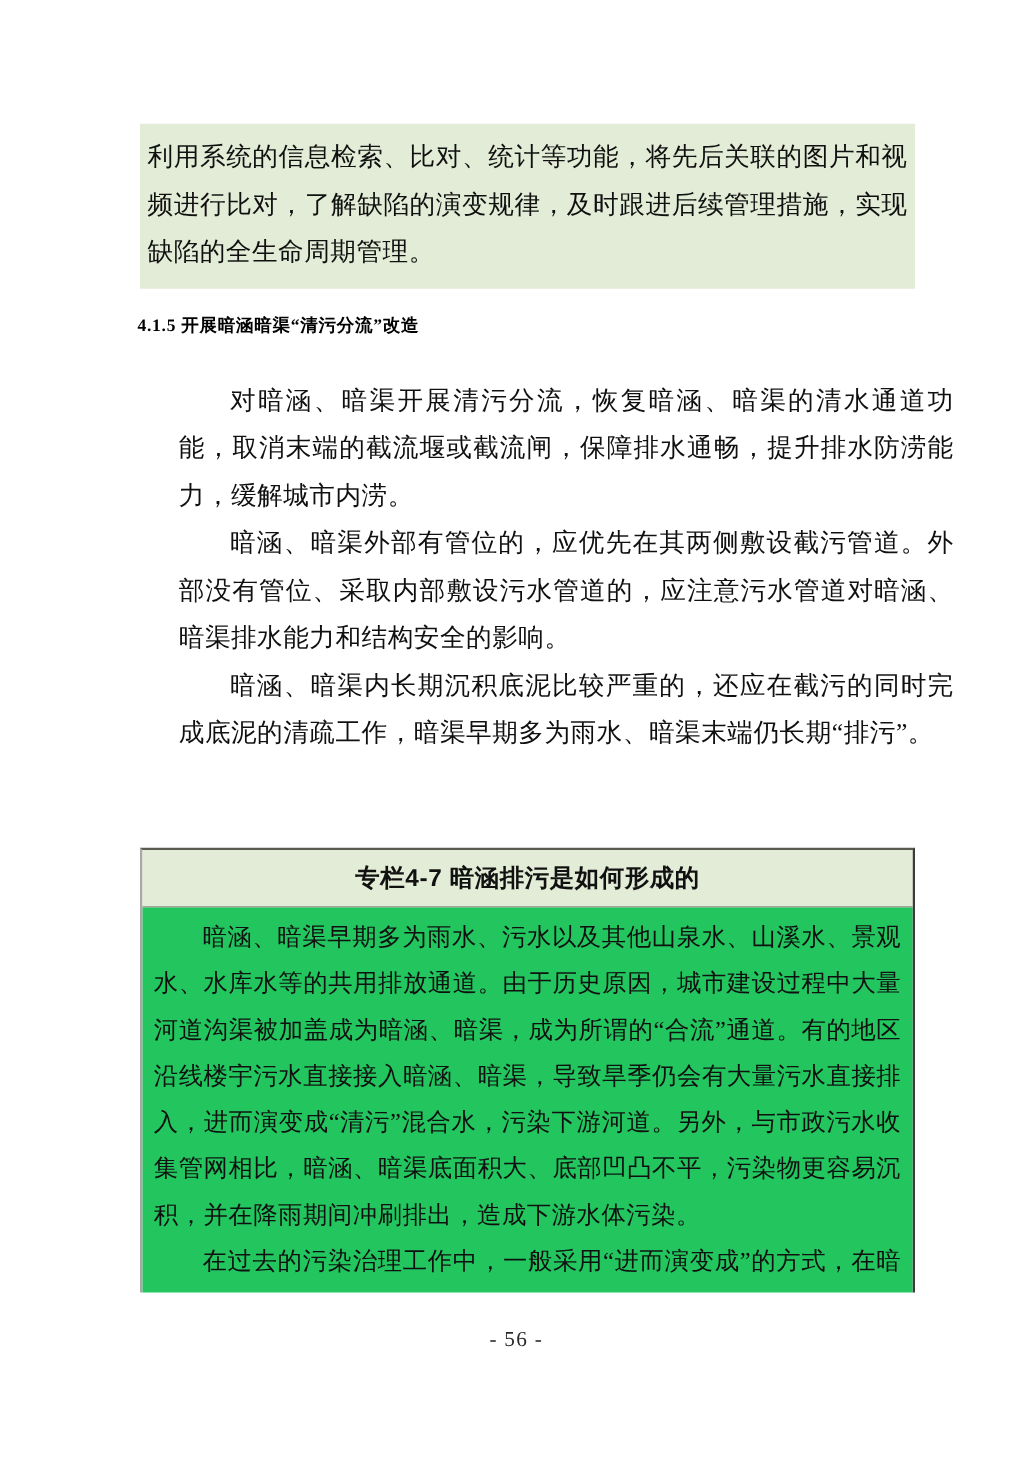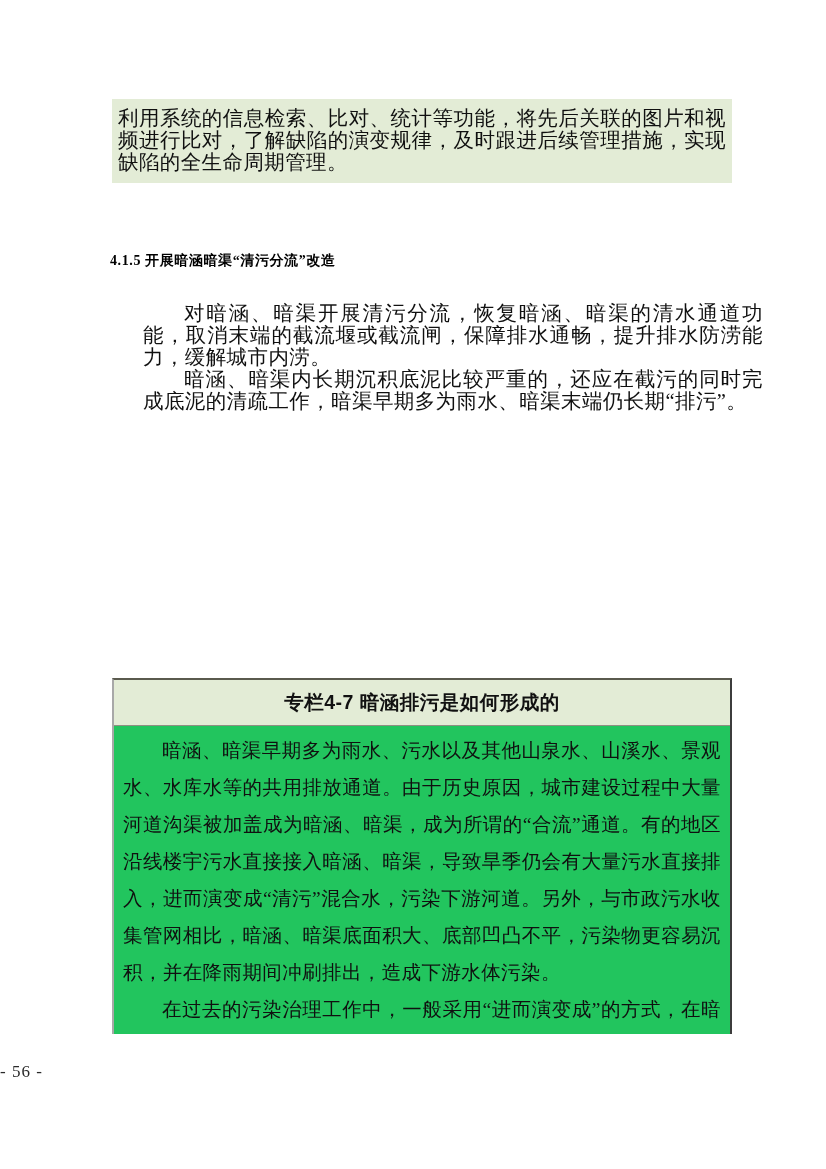--- a/index.html
+++ b/index.html
@@ -17,21 +17,21 @@
     font-family: "Liberation Serif", "DejaVu Serif", serif;
     color: #1a1a1a;
     overflow: hidden;
     box-sizing: border-box;
   }
 
   
   .bodytext {
     font-family: "Liberation Serif", "DejaVu Serif", serif;
     font-size: 20.5px;
-    line-height: 22px;
+    line-height: 38px;
     letter-spacing: 0.4px;
     text-align: justify;
     text-justify: inter-ideograph;
     color: #101010;
   }
 
   
   .highlight-block {
     position: absolute;
     left: 112px;
@@ -115,39 +115,41 @@
     overflow: hidden;
     box-sizing: border-box;
   }
 
   
   .page-number {
     position: absolute;
     left: 0;
     top: 1062px;
     width: 826px;
+    text-align: center;
     font-family: "Liberation Serif", "DejaVu Serif", serif;
     font-size: 17px;
     color: #2a2a2a;
     letter-spacing: 1px;
   }
 </style>
 </head>
 <body>
 
 <div class="page">
 
   <div class="highlight-block">
     <p class="bodytext">利用系统的信息检索、比对、统计等功能，将先后关联的图片和视频进行比对，了解缺陷的演变规律，及时跟进后续管理措施，实现缺陷的全生命周期管理。</p>
   </div>
 
   <div class="section-heading">4.1.5 开展暗涵暗渠“清污分流”改造</div>
 
   <div class="main-body">
     <p class="bodytext">对暗涵、暗渠开展清污分流，恢复暗涵、暗渠的清水通道功能，取消末端的截流堰或截流闸，保障排水通畅，提升排水防涝能力，缓解城市内涝。</p>
+    <p class="bodytext">暗涵、暗渠外部有管位的，应优先在其两侧敷设截污管道。外部没有管位、采取内部敷设污水管道的，应注意污水管道对暗涵、暗渠排水能力和结构安全的影响。</p>
     <p class="bodytext">暗涵、暗渠内长期沉积底泥比较严重的，还应在截污的同时完成底泥的清疏工作，暗渠早期多为雨水、暗渠末端仍长期“排污”。</p>
   </div>
 
   <div class="callout-clip">
     <div class="callout" style="position:static;">
       <div class="callout-head">
         <span class="head-inner">专栏4-7  暗涵排污是如何形成的</span>
       </div>
       <div class="callout-body">
         <p class="bodytext">暗涵、暗渠早期多为雨水、污水以及其他山泉水、山溪水、景观水、水库水等的共用排放通道。由于历史原因，城市建设过程中大量河道沟渠被加盖成为暗涵、暗渠，成为所谓的“合流”通道。有的地区沿线楼宇污水直接接入暗涵、暗渠，导致旱季仍会有大量污水直接排入，进而演变成“清污”混合水，污染下游河道。另外，与市政污水收集管网相比，暗涵、暗渠底面积大、底部凹凸不平，污染物更容易沉积，并在降雨期间冲刷排出，造成下游水体污染。</p>

